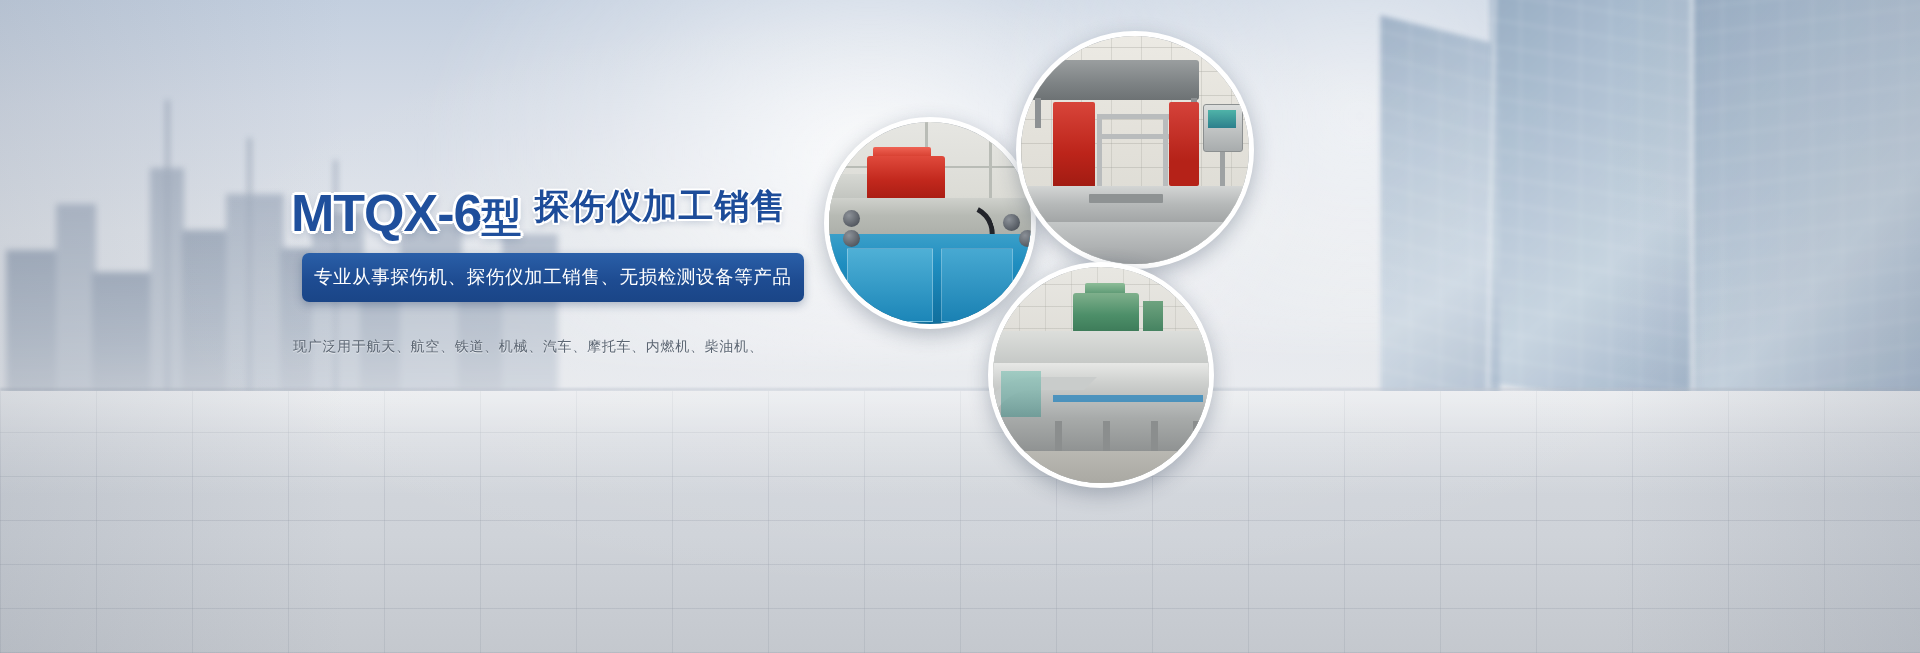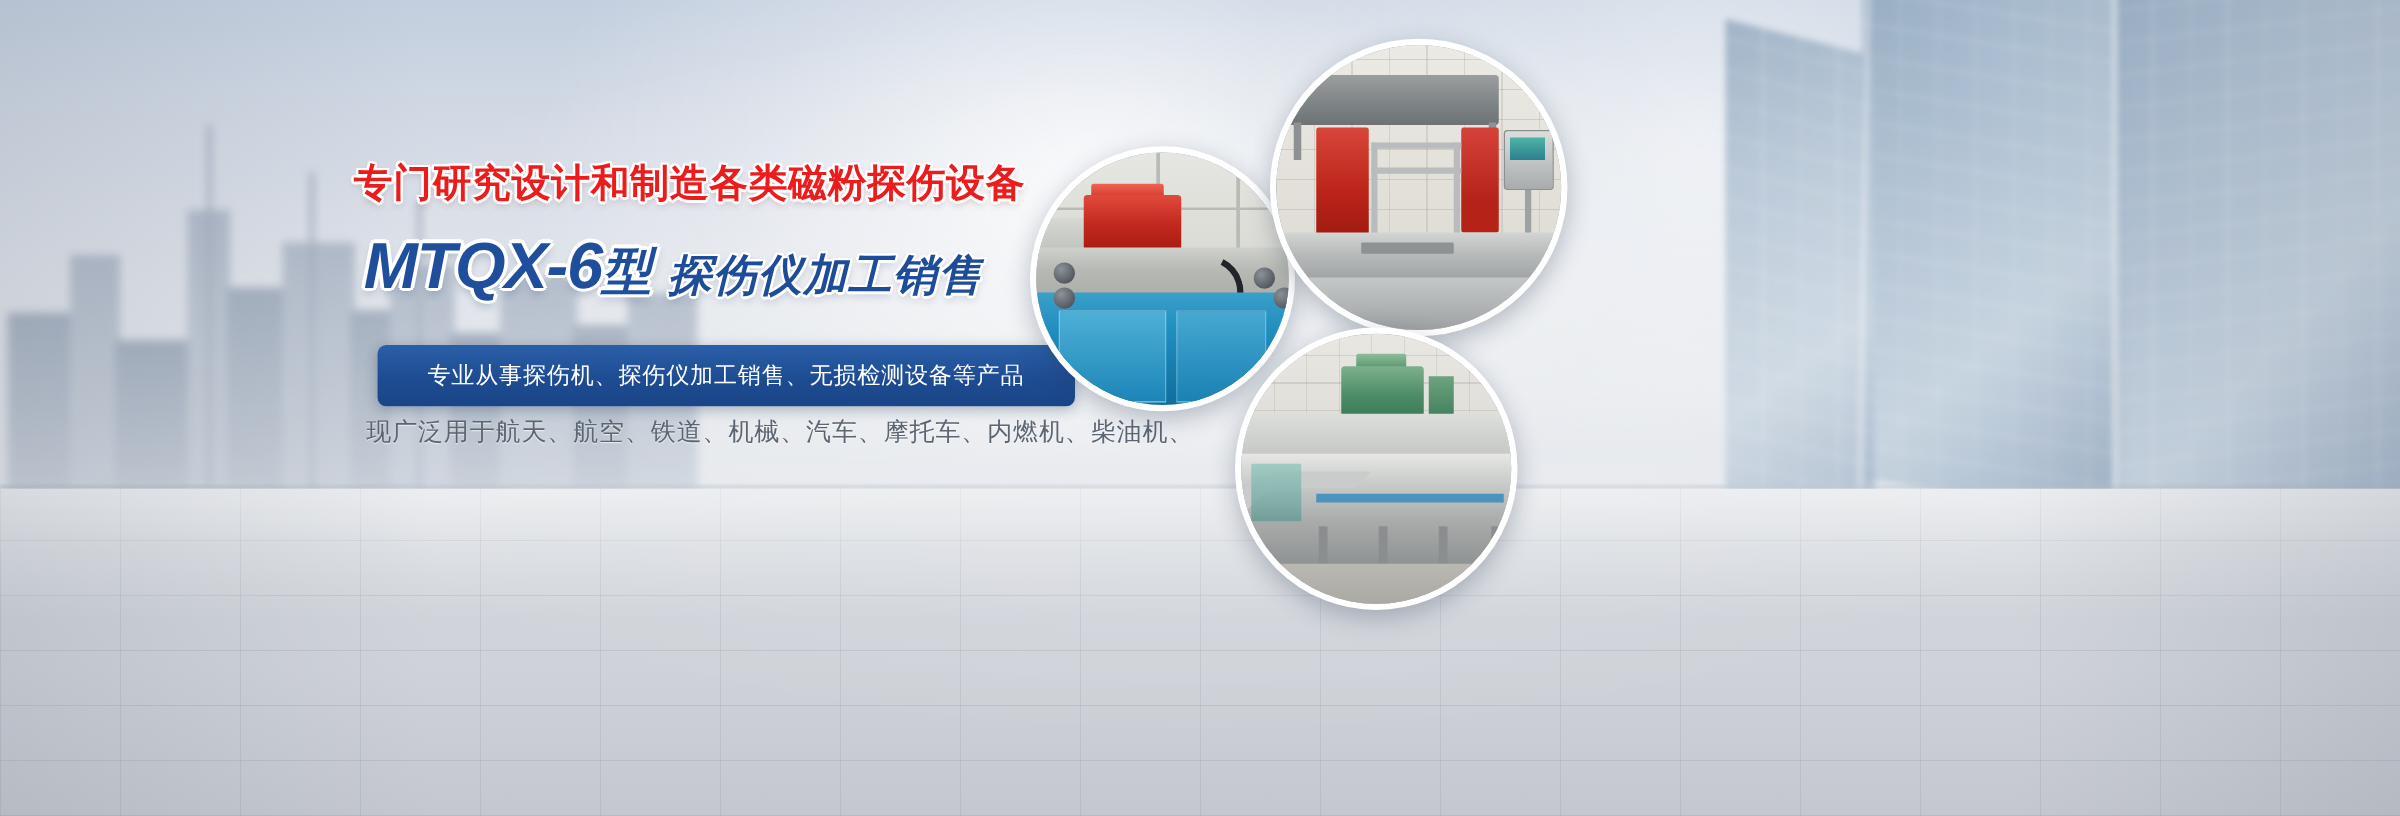--- a/index.html
+++ b/index.html
@@ -96,21 +96,21 @@
     color:#ec1c1c;
     white-space:nowrap;
     text-shadow:
       -1.6px -1.6px 0 #fff, 1.6px -1.6px 0 #fff, -1.6px 1.6px 0 #fff, 1.6px 1.6px 0 #fff,
       0 -2px 0 #fff, 0 2px 0 #fff, -2px 0 0 #fff, 2px 0 0 #fff,
       0 3px 6px rgba(120,40,40,.28);
   }
 
   .titlerow {
     position:absolute; left:291px; top:183px;
-    display:flex; align-items:flex-end; white-space:nowrap;font-style:italic;
+    display:flex; align-items:flex-start; white-space:nowrap;
   }
   .t-model {
     font-size:52px; font-weight:bold; letter-spacing:-1px;
     color:#1f4f9c;
     text-shadow:
       -2px -2px 0 #fff, 2px -2px 0 #fff, -2px 2px 0 #fff, 2px 2px 0 #fff,
       0 -3px 0 #fff, 0 3px 0 #fff, -3px 0 0 #fff, 3px 0 0 #fff,
       0 4px 8px rgba(20,50,100,.30);
   }
   .t-model .suffix { font-size:40px; }
@@ -118,34 +118,34 @@
     margin-left:14px;
     font-size:35px; font-weight:bold; letter-spacing:1px;
     color:#1d4c99;
     text-shadow:
       -1.5px -1.5px 0 #fff, 1.5px -1.5px 0 #fff, -1.5px 1.5px 0 #fff, 1.5px 1.5px 0 #fff,
       0 -2px 0 #fff, 0 2px 0 #fff, -2px 0 0 #fff, 2px 0 0 #fff,
       0 3px 7px rgba(20,50,100,.28);
   }
 
   .pill {
-    position:absolute; left:302px; top:276px;
-    padding:11px 40px 13px;
+    position:absolute; left:302px; top:253px;
+    padding:11px 12px 13px;
     background:linear-gradient(180deg,#2a5fa8 0%, #1e4c92 55%, #1a4587 100%);
     border-radius:7px;
     color:#ffffff;
     font-size:18.5px; letter-spacing:.6px; white-space:nowrap;
     box-shadow:0 3px 10px rgba(20,45,90,.30);
     text-align:right;
   }
 
   .desc {
     position:absolute; left:293px; top:330px;
     color:#5c6673;
-    font-size:20px; line-height:33px; letter-spacing:.7px;
+    font-size:14px; line-height:33px; letter-spacing:.7px;
     white-space:nowrap;
     text-shadow:0 1px 1px rgba(255,255,255,.75);
   }
 
   
   .photo {
     position:absolute; border-radius:50%;
     border:5px solid #ffffff;
     overflow:hidden;
     box-shadow:0 6px 20px rgba(40,55,80,.30);
@@ -358,21 +358,20 @@
 
   <div class="floor">
     <div class="floor-lines"></div>
     <div class="floor-persp"></div>
   </div>
 
   <div class="vignette"></div>
 
   <div class="copy">
 
-    <div class="headline">专门研究设计和制造各类磁粉探伤设备</div>
 
     <div class="titlerow">
       <div class="t-model">
         <span>MTQX-6</span><span class="suffix">型</span>
       </div>
       <div class="t-sub">探伤仪加工销售</div>
     </div>
 
     <div class="pill">专业从事探伤机、探伤仪加工销售、无损检测设备等产品</div>
 

